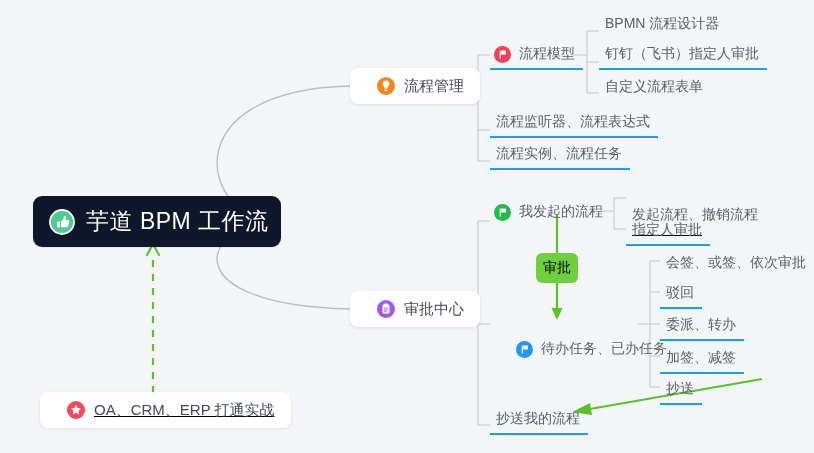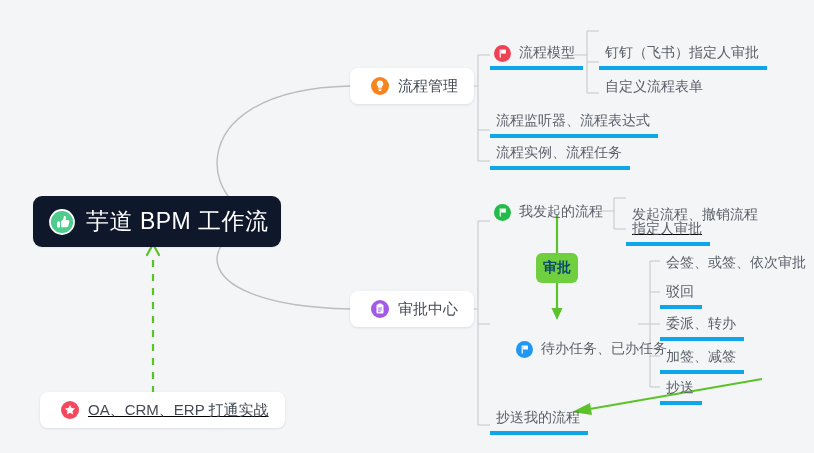--- a/index.html
+++ b/index.html
@@ -51,40 +51,40 @@
   }
 
   
   .card-node {
     position: absolute;
     background: #ffffff;
     border-radius: 8px;
     box-sizing: border-box;
     display: flex;
     align-items: center;
-    padding: 0 16px 0 21px;
+    padding: 0 16px 0 27px;
     height: 36px;
     box-shadow: 0 1px 3px rgba(17,24,39,0.10);
   }
   .card-label {
     color: #444a54;
     font-size: 15px;
     margin-left: 9px;
     white-space: nowrap;
   }
 
   
   .leaf-node {
     position: absolute;
     display: flex;
     align-items: center;
     height: 30px;
     box-sizing: border-box;
     padding: 0 8px 0 6px;
-    border-bottom: 4px solid #0ea5e9;
+    border-bottom: 2px solid #0ea5e9;
     white-space: nowrap;
   }
   .leaf-node.no-rule {
     border-bottom: none;
   }
   .leaf-label {
     color: #5a5f68;
     font-size: 14px;
     white-space: nowrap;
   }
@@ -96,24 +96,23 @@
   .tag-node {
     position: absolute;
     background: #6fcf3f;
     border-radius: 6px;
     display: flex;
     align-items: center;
     justify-content: center;
     box-sizing: border-box;
   }
   .tag-label {
-    color: #0c4a6e;
+    color: #000000;
     font-size: 14px;
     white-space: nowrap;
-    font-weight: bold;
   }
 
   
   .icon {
     display: inline-flex;
     align-items: center;
     justify-content: center;
     flex: 0 0 auto;
   }
   .icon svg { display: block; }
@@ -198,20 +197,23 @@
     <span class="icon">
       <svg width="17" height="17" viewBox="0 0 18 18">
         <circle cx="9" cy="9" r="9" fill="#f04255"></circle>
         <rect x="6.0" y="4.4" width="1.2" height="9.2" rx="0.5" fill="#ffffff"></rect>
         <path d="M7.6 4.8h5.0v4.3h-5.0z" fill="#ffffff"></path>
       </svg>
     </span>
     <span class="leaf-label">流程模型</span>
   </div>
 
+  <div class="leaf-node no-rule" style="left:599px; top:9px;">
+    <span class="leaf-label">BPMN 流程设计器</span>
+  </div>
   <div class="leaf-node" style="left:599px; top:40px;">
     <span class="leaf-label">钉钉（飞书）指定人审批</span>
   </div>
   <div class="leaf-node no-rule" style="left:599px; top:72px;">
     <span class="leaf-label">自定义流程表单</span>
   </div>
 
   <div class="leaf-node" style="left:490px; top:108px;">
     <span class="leaf-label">流程监听器、流程表达式</span>
   </div>

